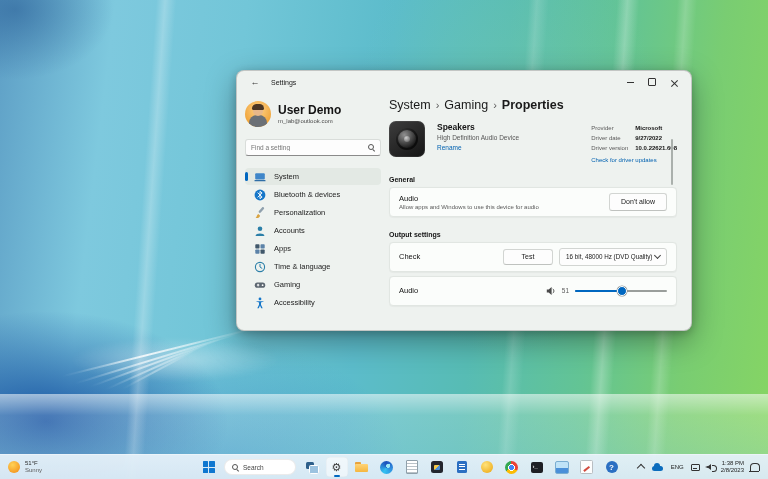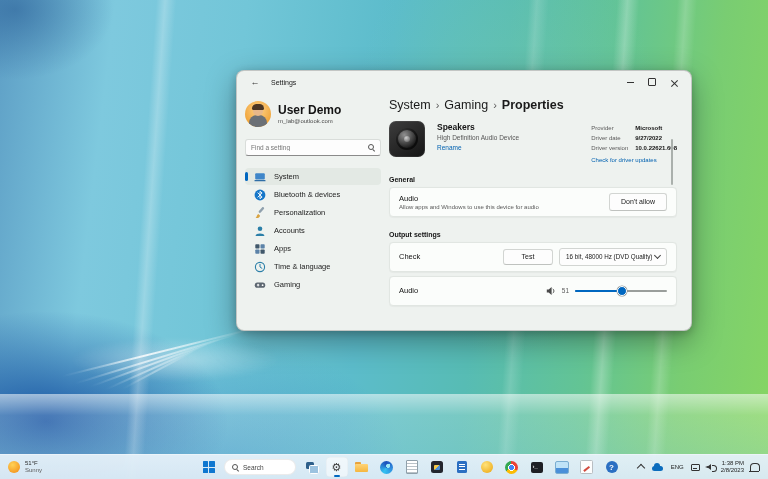--- a/index.html
+++ b/index.html
@@ -304,20 +304,29 @@
           <svg width="12" height="12" viewBox="0 0 12 12">
               <rect x="0.8" y="3.6" width="10.4" height="5.2" rx="2.6" fill="#5c6670"></rect>
               <rect x="2.8" y="5.6" width="2.6" height="1" rx="0.3" fill="#fff"></rect>
               <rect x="3.6" y="4.8" width="1" height="2.6" rx="0.3" fill="#fff"></rect>
               <circle cx="8.6" cy="6.2" r="0.9" fill="#fff"></circle>
             </svg>
         </span>
         <span class="nav-label">Gaming</span>
       </div>
 
+      <div class="nav-item">
+        <span class="nav-ic">
+          <svg width="12" height="12" viewBox="0 0 12 12">
+              <circle cx="6" cy="1.9" r="1.4" fill="#1677c9"></circle>
+              <path d="M1.8 4.2 h8.4 L7 5.6 v2.2 l1.7 3.4 H7.2 L6 8.6 4.8 11.2 H3.3 L5 7.8 V5.6 Z" fill="#1677c9"></path>
+            </svg>
+        </span>
+        <span class="nav-label">Accessibility</span>
+      </div>
 
     </div>
   </div>
 
   <div class="content">
 
     <div class="breadcrumb">
       <span class="crumb">System</span>
       <span class="crumb-sep">›</span>
       <span class="crumb">Gaming</span>

